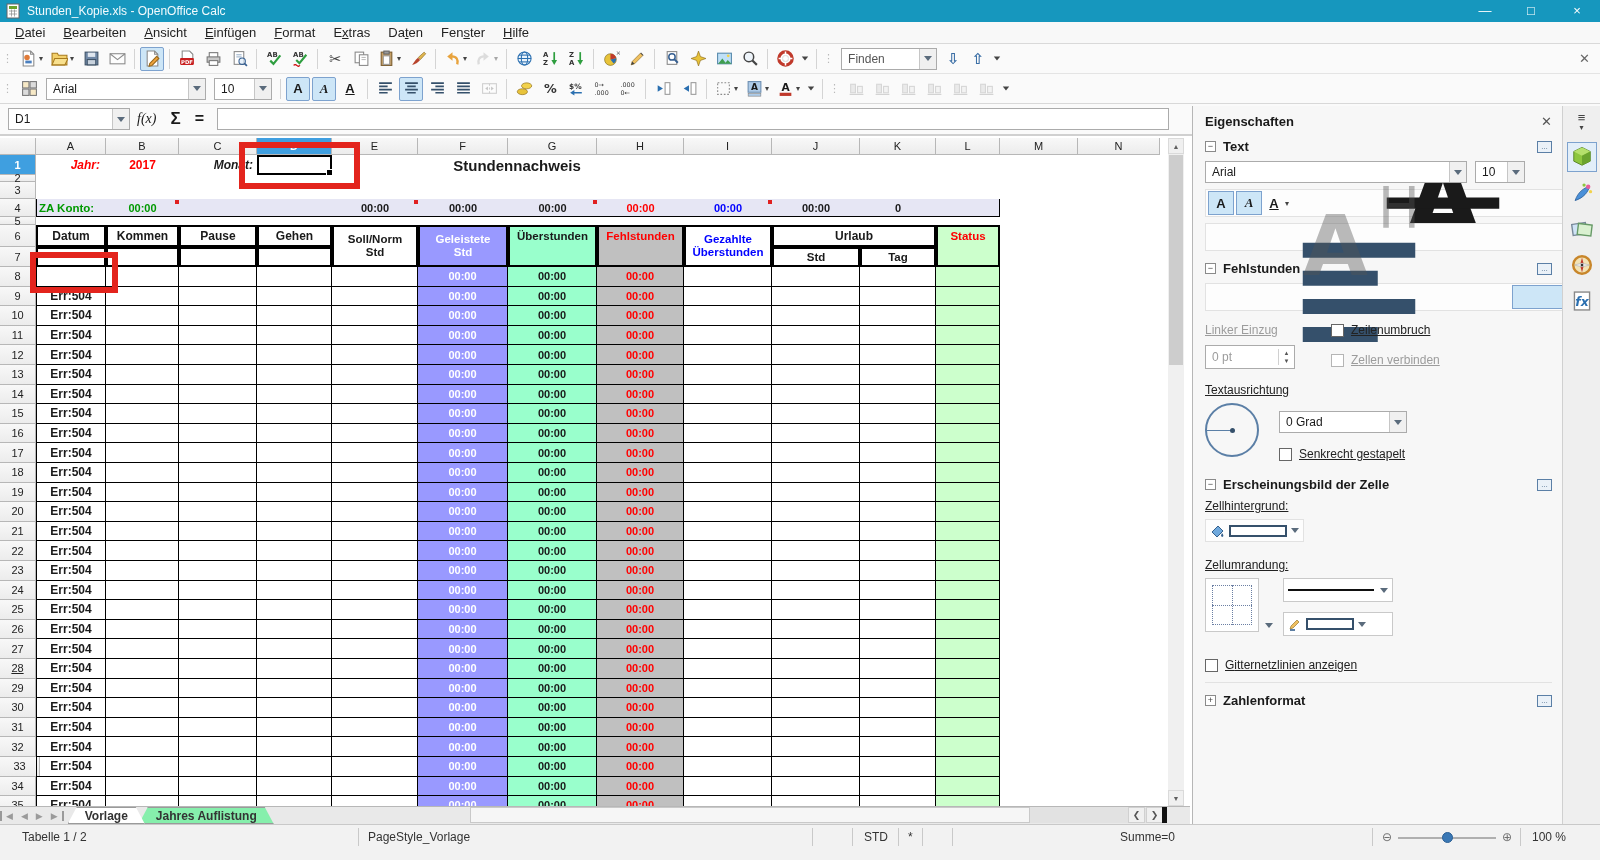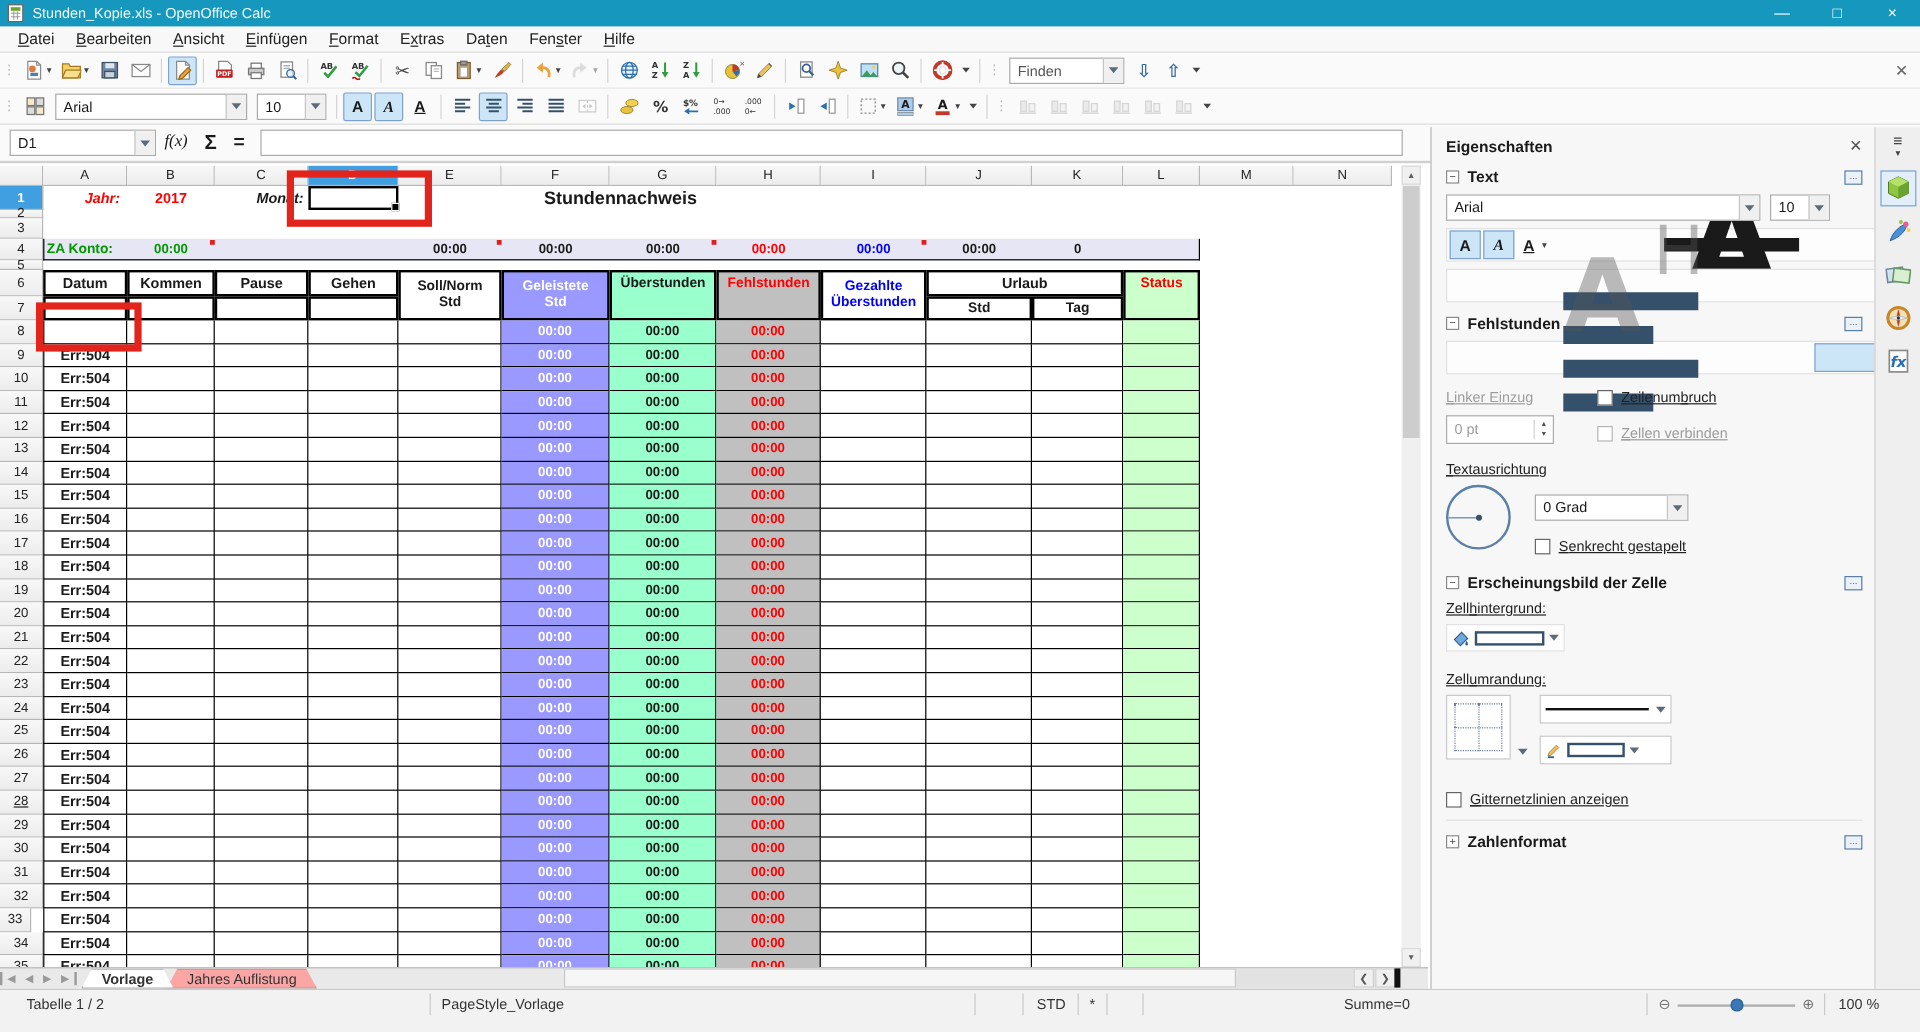--- a/index.html
+++ b/index.html
@@ -88,21 +88,21 @@
   .sbtn{position:absolute;left:0;width:16px;height:16px;background:#F0F0F0;border:1px solid #DADADA;
         color:#606060;font-size:7px;display:flex;align-items:center;justify-content:center;}
   #vthumb{position:absolute;left:1px;top:17px;width:14px;height:210px;background:#CDCDCD;}
 
   
   #tabbar{position:absolute;left:0;top:806px;width:1190px;height:18px;background:#E9E9E9;
           border-top:1px solid #B7B7B7;display:flex;align-items:center;}
   .tnav{color:#9a9a9a;font-size:9px;padding:0 4px;}
   .sheettab{height:17px;padding:0 16px;display:flex;align-items:center;font-size:12px;
             clip-path:polygon(9px 0,calc(100% - 9px) 0,100% 100%,0 100%);
-            background:#fca5a5;color:#333;margin-right:-6px;border:1px solid #9a9a9a;}
+            background:#86efac;color:#333;margin-right:-6px;border:1px solid #9a9a9a;font-weight:bold;}
   .sheettab.active{background:#FFFFFF;font-weight:bold;z-index:2;}
   #hscroll{position:absolute;left:470px;top:807px;width:696px;height:16px;background:#E2E2E2;}
   #hthumb{position:absolute;left:0;top:0;width:560px;height:16px;background:#F6F6F6;border:1px solid #C9C9C9;}
   .hbtn{position:absolute;top:0;width:17px;height:16px;background:#F0F0F0;border:1px solid #D0D0D0;
         font-size:9px;color:#555;display:flex;align-items:center;justify-content:center;}
   #hsplit{position:absolute;left:1162px;top:807px;width:5px;height:16px;background:#111;}
 
   
   #statusbar{position:absolute;left:0;top:824px;width:1600px;height:36px;background:#F2F2F2;
              border-top:1px solid #C9C9C9;font-size:12px;color:#333;}
@@ -841,21 +841,21 @@
       <div class="rh" style="left: 0px; top: 423px; width: 36px; height: 19.6px;">23</div>
       <div class="rh" style="left: 0px; top: 442.6px; width: 36px; height: 19.6px;">24</div>
       <div class="rh" style="left: 0px; top: 462.2px; width: 36px; height: 19.6px;">25</div>
       <div class="rh" style="left: 0px; top: 481.8px; width: 36px; height: 19.6px;">26</div>
       <div class="rh" style="left: 0px; top: 501.4px; width: 36px; height: 19.6px;">27</div>
       <div class="rh" style="left: 0px; top: 521px; width: 36px; height: 19.6px; text-decoration: underline;">28</div>
       <div class="rh" style="left: 0px; top: 540.6px; width: 36px; height: 19.6px;">29</div>
       <div class="rh" style="left: 0px; top: 560.2px; width: 36px; height: 19.6px;">30</div>
       <div class="rh" style="left: 0px; top: 579.8px; width: 36px; height: 19.6px;">31</div>
       <div class="rh" style="left: 0px; top: 599.4px; width: 36px; height: 19.6px;">32</div>
-      <div class="rh" style="left: 0px; top: 619px; width: 26px; height: 19.6px;">33</div>
+      <div class="rh" style="left: 0px; top: 619px; width: 40px; height: 19.6px;">33</div>
       <div class="rh" style="left: 0px; top: 638.6px; width: 36px; height: 19.6px;">34</div>
       <div class="rh" style="left: 0px; top: 658.2px; width: 36px; height: 19.6px;">35</div>
       <div class="cell" style="left: 36px; top: 17px; width: 70px; height: 20px; justify-content: flex-end; padding-right: 6px; color: rgb(255, 0, 0); font-style: italic; font-size: 12px;">Jahr:</div>
       <div class="cell" style="left: 106px; top: 17px; width: 73px; height: 20px; color: rgb(255, 0, 0); font-size: 12px;">2017</div>
       <div class="cell" style="left: 179px; top: 17px; width: 78px; height: 20px; justify-content: flex-end; padding-right: 4px; font-style: italic; font-size: 12px;">Monat:</div>
       <div class="cell" style="left: 332px; top: 17px; width: 370px; height: 20px; font-size: 15px;">Stundennachweis</div>
       <div id="cellcursor" style="left: 257px; top: 17px; width: 75px; height: 20px;"></div>
       <div class="cell" style="left: 36px; top: 61px; width: 964px; height: 18px; background: rgb(230, 230, 244); border-right: 1px solid rgb(0, 0, 0); border-bottom: 1px solid rgb(0, 0, 0); border-left: 1px solid rgb(0, 0, 0); border-image: initial; border-top: none;"></div>
       <div class="cell" style="left: 36px; top: 61px; width: 70px; height: 18px; color: rgb(0, 153, 0); justify-content: flex-start; padding-left: 3px; font-size: 11.5px;">ZA Konto:</div>
       <div class="cell" style="left: 106px; top: 61px; width: 73px; height: 18px; color: rgb(0, 153, 0);">00:00</div>

